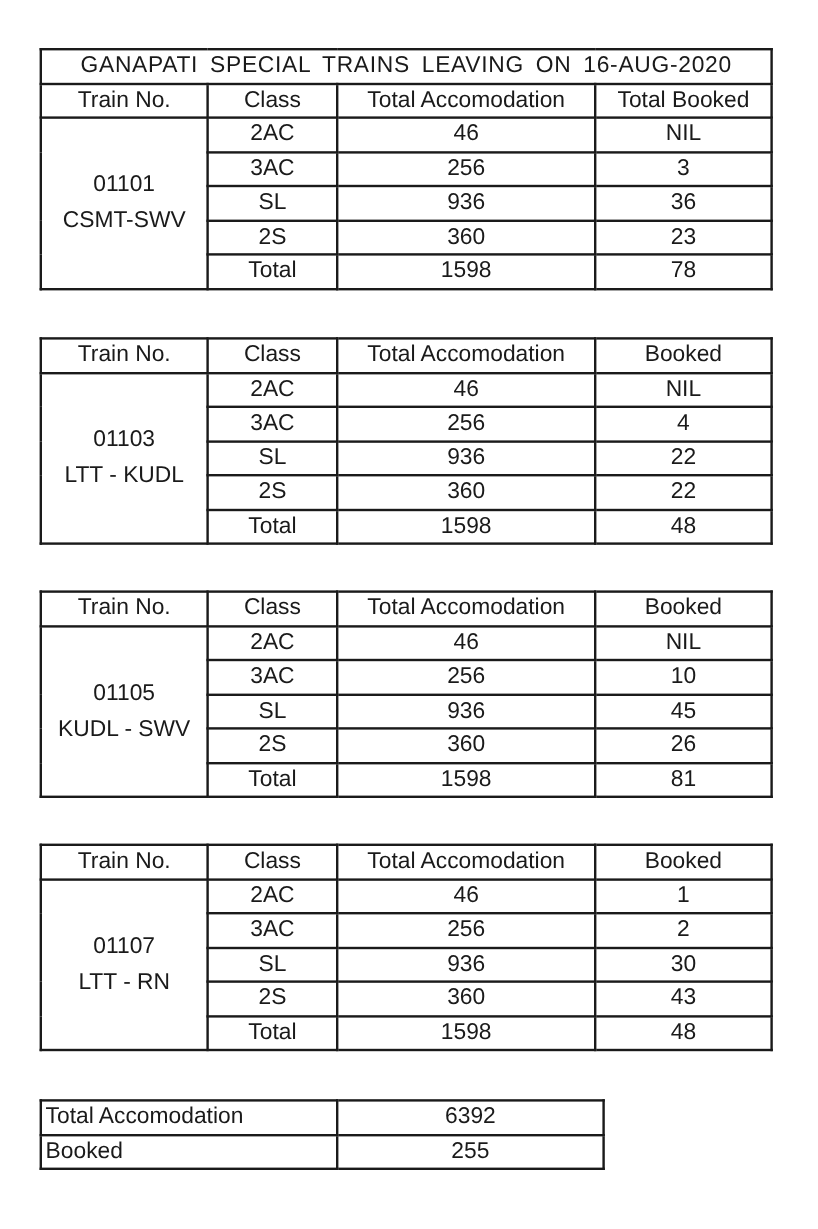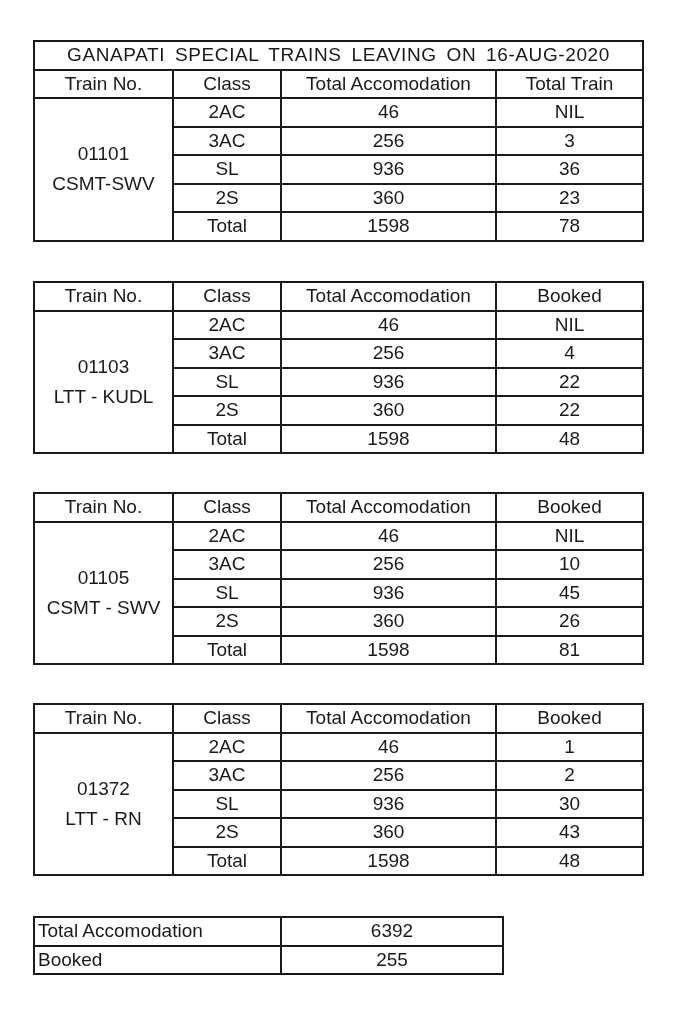--- a/index.html
+++ b/index.html
@@ -26,21 +26,21 @@
         <col class="c4">
       </colgroup>
       <tbody>
         <tr>
           <td colspan="4" class="title-cell">GANAPATI  SPECIAL  TRAINS  LEAVING  ON  16-AUG-2020</td>
         </tr>
         <tr>
           <td>Train No.</td>
           <td>Class</td>
           <td>Total Accomodation</td>
-          <td>Total Train</td>
+          <td>Total Booked</td>
         </tr>
         <tr>
           <td rowspan="5" class="train-cell"><span>01101</span><br><span>CSMT-SWV</span></td>
           <td>2AC</td>
           <td>46</td>
           <td>NIL</td>
         </tr>
         <tr>
           <td>3AC</td>
           <td>256</td>
@@ -113,21 +113,21 @@
         <col class="c4">
       </colgroup>
       <tbody>
         <tr>
           <td>Train No.</td>
           <td>Class</td>
           <td>Total Accomodation</td>
           <td>Booked</td>
         </tr>
         <tr>
-          <td rowspan="5" class="train-cell"><span>01105</span><br><span>CSMT - SWV</span></td>
+          <td rowspan="5" class="train-cell"><span>01105</span><br><span>KUDL - SWV</span></td>
           <td>2AC</td>
           <td>46</td>
           <td>NIL</td>
         </tr>
         <tr>
           <td>3AC</td>
           <td>256</td>
           <td>10</td>
         </tr>
         <tr>
@@ -155,21 +155,21 @@
         <col class="c4">
       </colgroup>
       <tbody>
         <tr>
           <td>Train No.</td>
           <td>Class</td>
           <td>Total Accomodation</td>
           <td>Booked</td>
         </tr>
         <tr>
-          <td rowspan="5" class="train-cell"><span>01372</span><br><span>LTT - RN</span></td>
+          <td rowspan="5" class="train-cell"><span>01107</span><br><span>LTT - RN</span></td>
           <td>2AC</td>
           <td>46</td>
           <td>1</td>
         </tr>
         <tr>
           <td>3AC</td>
           <td>256</td>
           <td>2</td>
         </tr>
         <tr>

